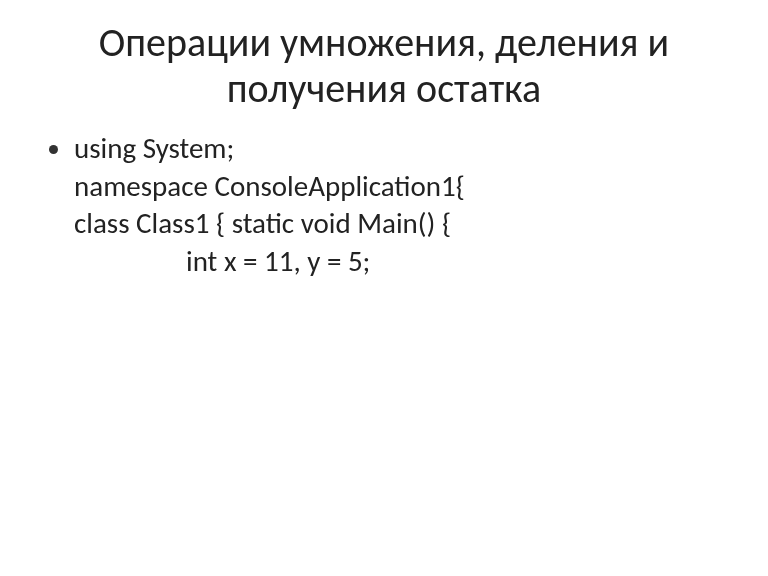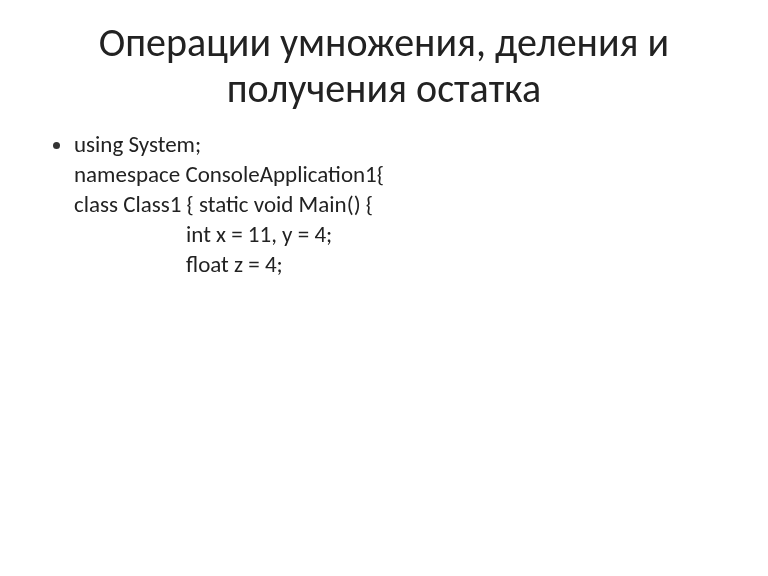--- a/index.html
+++ b/index.html
@@ -24,37 +24,36 @@
     font-weight: 400;
     margin: 0 0 18px 0;
     color: #222;
   }
   ul.body {
     margin: 0;
     padding-left: 34px;
     list-style: disc;
   }
   ul.body > li {
-    font-size: 23px;
+    font-size: 29px;
     line-height: 1.3;
     color: #222;
   }
   ul.body > li::marker {
     color: #333;
   }
   .line { display: block; }
   .indent1 { padding-left: 112px; }
 </style>
 </head>
 <body>
 
 <div class="slide">
   <h1 class="title">Операции умножения, деления и получения остатка</h1>
   <ul class="body">
     <li>
       <span class="line">using System;</span>
       <span class="line">namespace ConsoleApplication1{</span>
       <span class="line">class Class1   {   static void Main()  {</span>
-      <span class="line indent1">int x = 11, y = 4;</span>
-      <span class="line indent1">float z = 4;</span>
+      <span class="line indent1">int x = 11, y = 5;</span>
     </li>
   </ul>
 </div>
 
 </body></html>

